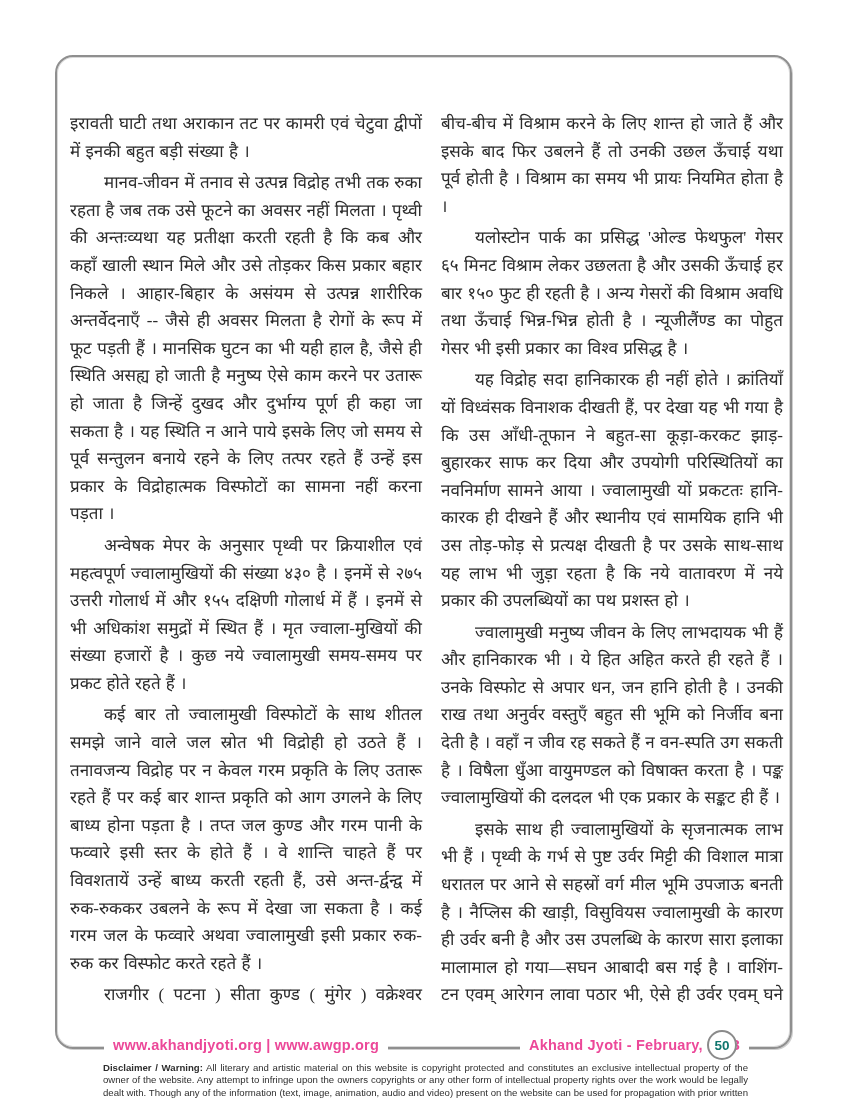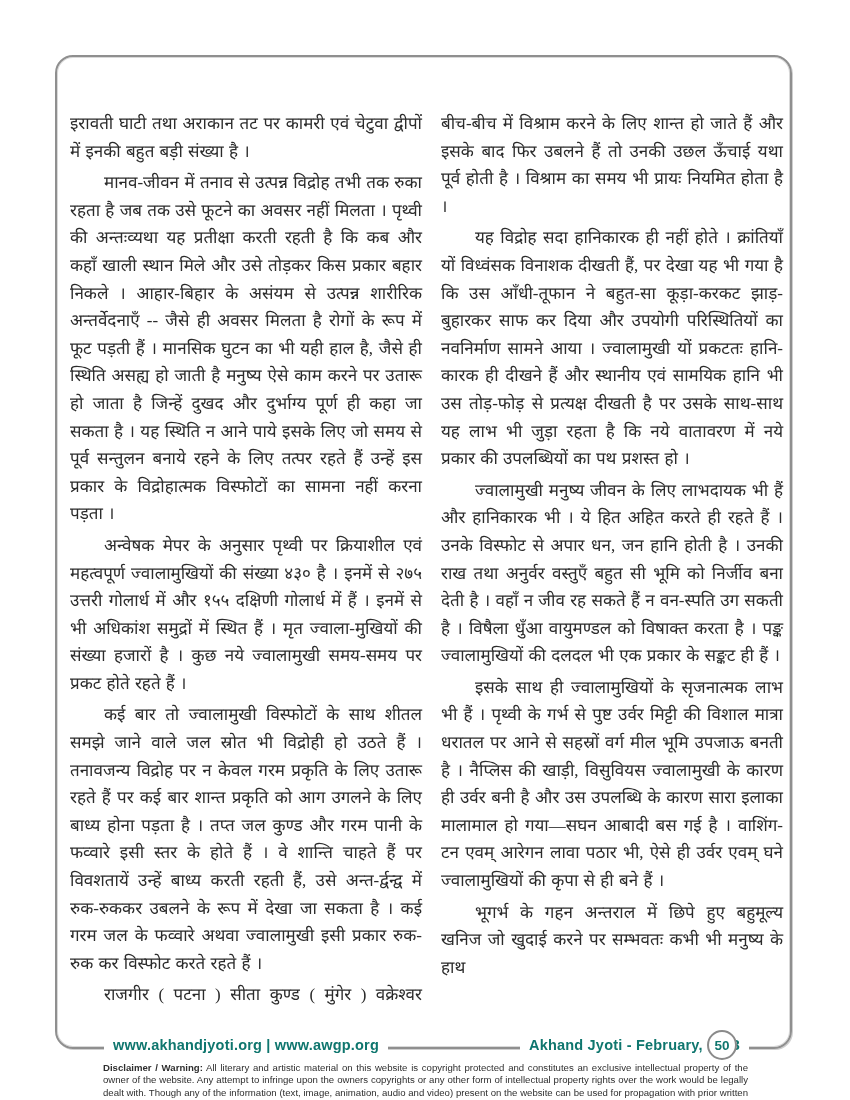--- a/index.html
+++ b/index.html
@@ -21,21 +21,21 @@
   .col-right{left:437px;width:350px;}
   .para{
     margin:4px;font-size:17px;line-height:27.6px;text-align:justify;
     color:#2b2b2b;word-spacing:1px;
   }
   .para.indent{text-indent:34px;}
   .footer-label{
     position:absolute;top:1033px;height:24px;line-height:24px;
     background:#ffffff;padding:0 9px;z-index:3;
     font-family:"Liberation Sans","DejaVu Sans",sans-serif;
-    font-weight:bold;font-size:14.5px;color:#0f766e;letter-spacing:0.2px;
+    font-weight:bold;font-size:14.5px;color:#ec4899;letter-spacing:0.2px;
     white-space:nowrap;
   }
   .footer-left{left:104px;}
   .footer-right{left:520px;}
   .page-badge{
     position:absolute;left:707px;top:1030px;width:26px;height:26px;
     border:2.5px solid #8a8a8a;border-radius:50%;background:#ffffff;z-index:4;
     font-family:"Liberation Sans","DejaVu Sans",sans-serif;
     font-weight:bold;font-size:13.5px;color:#0f766e;
     display:flex;align-items:center;justify-content:center;
@@ -59,20 +59,21 @@
     <p class="para" lang="hi">इरावती घाटी तथा अराकान तट  पर कामरी एवं  चेटुवा द्वीपों में इनकी बहुत बड़ी संख्या है ।</p>
     <p class="para indent" lang="hi">मानव-जीवन में तनाव से उत्पन्न विद्रोह तभी तक रुका रहता है जब तक उसे फूटने का अवसर नहीं मिलता । पृथ्वी की अन्तःव्यथा यह प्रतीक्षा करती रहती है कि कब और कहाँ खाली स्थान मिले और उसे तोड़कर किस प्रकार बहार निकले । आहार-बिहार के असंयम से उत्पन्न शारीरिक अन्तर्वेदनाएँ -- जैसे ही अवसर मिलता है रोगों के रूप में फूट पड़ती हैं ।  मानसिक घुटन का भी यही हाल है, जैसे ही स्थिति असह्य हो जाती है मनुष्य ऐसे काम करने पर उतारू हो जाता है जिन्हें दुखद और दुर्भाग्य पूर्ण ही कहा जा सकता है ।  यह स्थिति न आने पाये इसके लिए जो समय से पूर्व सन्तुलन बनाये रहने के लिए तत्पर रहते हैं उन्हें इस प्रकार के विद्रोहात्मक विस्फोटों का सामना नहीं करना पड़ता ।</p>
     <p class="para indent" lang="hi">अन्वेषक मेपर के अनुसार पृथ्वी पर क्रियाशील एवं महत्वपूर्ण ज्वालामुखियों की संख्या ४३० है ।  इनमें से २७५ उत्तरी गोलार्ध में और १५५ दक्षिणी गोलार्ध में हैं । इनमें से भी अधिकांश समुद्रों में स्थित हैं । मृत ज्वाला-मुखियों की संख्या हजारों है । कुछ नये ज्वालामुखी समय-समय पर प्रकट होते रहते हैं ।</p>
     <p class="para indent" lang="hi">कई बार तो  ज्वालामुखी  विस्फोटों  के साथ  शीतल समझे जाने वाले जल स्रोत भी विद्रोही हो उठते हैं । तनावजन्य विद्रोह पर न केवल गरम प्रकृति के लिए उतारू रहते हैं पर कई बार शान्त प्रकृति को आग उगलने के लिए बाध्य होना पड़ता है । तप्त जल कुण्ड और गरम पानी के फव्वारे इसी स्तर के होते हैं । वे शान्ति चाहते हैं पर विवशतायें उन्हें बाध्य करती रहती हैं, उसे अन्त-र्द्वन्द्व में रुक-रुककर उबलने के रूप में देखा जा सकता है । कई गरम जल के फव्वारे अथवा ज्वालामुखी इसी प्रकार रुक-रुक कर विस्फोट करते रहते हैं ।</p>
     <p class="para indent" lang="hi">राजगीर ( पटना ) सीता कुण्ड ( मुंगेर ) वक्रेश्वर (वीरभूमि) मणिकर्ण (कुल्लू) ज्वालामुखी (कांगड़ा) ताता-पानी (पूंछ) के तप्त झरने प्रसिद्ध है ।</p>
 
   </div>
 
   <div class="col col-right">
     <p class="para" lang="hi">बीच-बीच में विश्राम करने के लिए शान्त हो जाते हैं और इसके बाद फिर उबलने हैं तो उनकी उछल ऊँचाई यथा पूर्व होती है ।  विश्राम का समय भी प्रायः नियमित होता है ।</p>
+    <p class="para indent" lang="hi">यलोस्टोन पार्क का प्रसिद्ध 'ओल्ड फेथफुल' गेसर ६५ मिनट विश्राम लेकर उछलता है और उसकी ऊँचाई हर बार १५० फुट ही रहती है ।  अन्य गेसरों की विश्राम अवधि तथा ऊँचाई भिन्न-भिन्न होती है । न्यूजीलैंण्ड का पोहुत गेसर भी इसी प्रकार का विश्व प्रसिद्ध है ।</p>
     <p class="para indent" lang="hi">यह विद्रोह सदा हानिकारक ही नहीं होते ।  क्रांतियाँ यों विध्वंसक विनाशक दीखती हैं, पर देखा यह भी गया है कि उस आँधी-तूफान ने बहुत-सा कूड़ा-करकट झाड़-बुहारकर साफ कर दिया और उपयोगी परिस्थितियों का नवनिर्माण सामने आया । ज्वालामुखी यों प्रकटतः हानि-कारक ही दीखने हैं और स्थानीय एवं सामयिक हानि भी उस तोड़-फोड़ से प्रत्यक्ष दीखती है पर उसके साथ-साथ यह लाभ भी जुड़ा रहता है कि नये वातावरण में नये प्रकार की उपलब्धियों का पथ प्रशस्त हो ।</p>
     <p class="para indent" lang="hi">ज्वालामुखी मनुष्य जीवन के लिए लाभदायक भी हैं और हानिकारक भी । ये हित अहित करते ही रहते हैं । उनके विस्फोट से अपार धन, जन हानि होती है । उनकी राख तथा अनुर्वर वस्तुएँ बहुत सी भूमि को निर्जीव बना देती है ।  वहाँ न जीव रह सकते हैं न वन-स्पति उग सकती है । विषैला धुँआ वायुमण्डल को विषाक्त करता है ।  पङ्क ज्वालामुखियों की दलदल भी एक प्रकार के सङ्कट ही हैं ।</p>
     <p class="para indent" lang="hi">इसके साथ ही ज्वालामुखियों के सृजनात्मक लाभ भी हैं । पृथ्वी के गर्भ से पुष्ट उर्वर मिट्टी की विशाल मात्रा धरातल पर आने से सहस्रों वर्ग मील भूमि उपजाऊ बनती है । नैप्लिस की खाड़ी, विसुवियस ज्वालामुखी के कारण ही उर्वर बनी है और उस उपलब्धि के  कारण सारा इलाका मालामाल हो गया—सघन आबादी बस गई है । वाशिंग-टन एवम् आरेगन लावा पठार भी, ऐसे ही उर्वर एवम् घने ज्वालामुखियों की कृपा से ही बने हैं ।</p>
     <p class="para indent" lang="hi">भूगर्भ के गहन अन्तराल में छिपे हुए बहुमूल्य खनिज जो खुदाई करने पर सम्भवतः कभी भी मनुष्य के हाथ</p>
   </div>
 
   <div class="footer-label footer-left">www.akhandjyoti.org | www.awgp.org</div>
   <div class="footer-label footer-right">Akhand Jyoti - February, 1973</div>
   <div class="page-badge">50</div>
 

